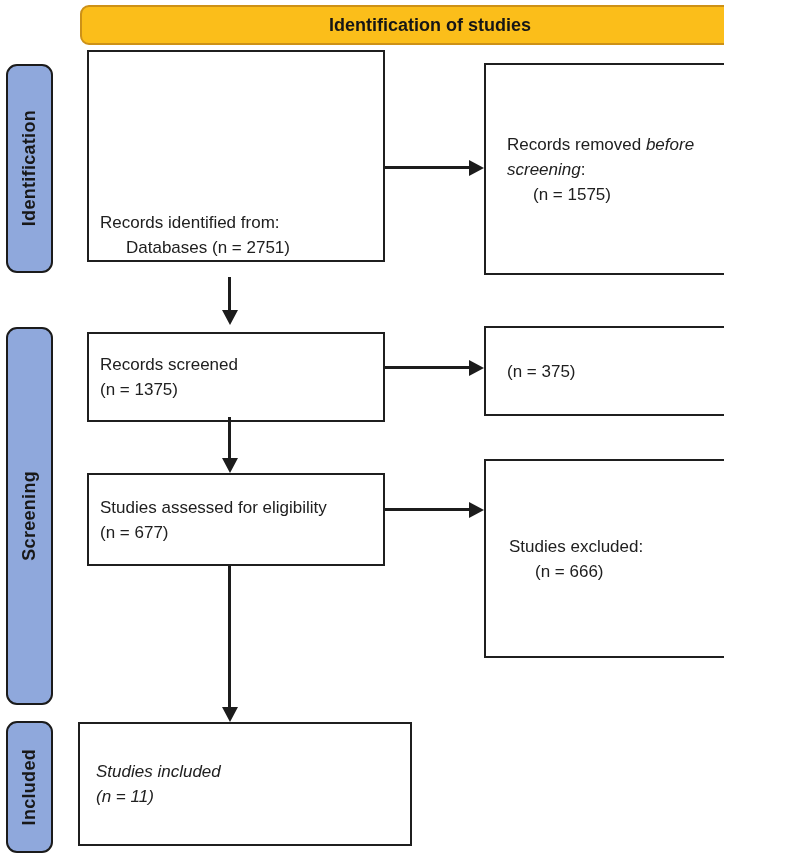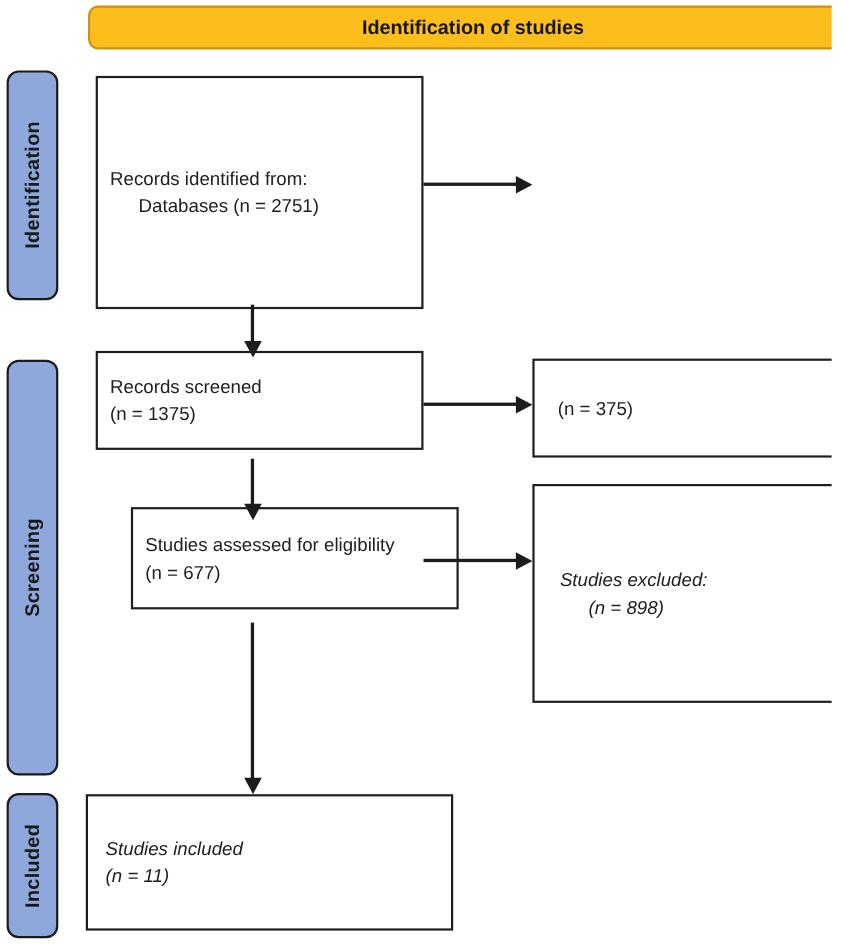--- a/index.html
+++ b/index.html
@@ -14,21 +14,20 @@
   }
   html, body { margin: 0; padding: 0; background: #ffffff; }
   .canvas {
     position: relative;
     width: 724px;
     height: 858px;
     background: #ffffff;
     font-family: "Liberation Sans", sans-serif;
     color: var(--text);
     overflow: hidden;
-    padding-left: 32px;
   }
   .banner {
     position: absolute;
     left: 80px; top: 5px; width: 700px; height: 40px;
     box-sizing: border-box;
     background: var(--banner-bg);
     border: 2px solid var(--banner-border);
     border-radius: 9px;
     display: flex; align-items: center; justify-content: center;
     font-size: 18px; font-weight: bold; color: #161616;
@@ -86,52 +85,58 @@
   <div class="stage" style="top:64px; height:209px;">
     <span class="stage-text">Identification</span>
   </div>
   <div class="stage" style="top:327px; height:378px;">
     <span class="stage-text">Screening</span>
   </div>
   <div class="stage" style="top:721px; height:132px;">
     <span class="stage-text">Included</span>
   </div>
 
-  <div class="fbox" style="left:87px; top:69px; width:298px; height:212px; padding-left:11px;">
+  <div class="fbox" style="left:87px; top:50px; width:298px; height:212px; padding-left:11px;align-items:flex-end;">
     <div class="btext">
       <div class="line">Records identified from:</div>
       <div class="line indent">Databases (n = 2751)</div>
     </div>
   </div>
 
+  <div class="fbox" style="left:484px; top:63px; width:297px; height:212px; padding-left:21px;">
+    <div class="btext" style="width:235px;">
+      <div class="line"><span>Records removed </span><i>before screening</i><span>:</span></div>
+      <div class="line indent">(n = 1575)</div>
+    </div>
+  </div>
 
-  <div class="fbox" style="left:87px; top:319px; width:298px; height:90px; padding-left:11px;">
+  <div class="fbox" style="left:87px; top:332px; width:298px; height:90px; padding-left:11px;">
     <div class="btext">
       <div class="line">Records screened</div>
       <div class="line">(n = 1375)</div>
     </div>
   </div>
 
   <div class="fbox" style="left:484px; top:326px; width:297px; height:90px; padding-left:21px;">
     <div class="btext">
       <div class="line">(n = 375)</div>
     </div>
   </div>
 
-  <div class="fbox" style="left:87px; top:461px; width:298px; height:93px; padding-left:11px;margin-left:32px;">
+  <div class="fbox" style="left:87px; top:473px; width:298px; height:93px; padding-left:11px;">
     <div class="btext">
       <div class="line">Studies assessed for eligibility</div>
       <div class="line">(n = 677)</div>
     </div>
   </div>
 
-  <div class="fbox" style="left:484px; top:440px; width:297px; height:199px; padding-left:23px;font-style:italic;">
+  <div class="fbox" style="left:484px; top:459px; width:297px; height:199px; padding-left:23px;">
     <div class="btext">
       <div class="line">Studies excluded:</div>
-      <div class="line indent">(n = 898)</div>
+      <div class="line indent">(n = 666)</div>
     </div>
   </div>
 
   <div class="fbox" style="left:78px; top:722px; width:334px; height:124px; padding-left:16px;font-style:italic;">
     <div class="btext">
       <div class="line">Studies included</div>
       <div class="line">(n = 11)</div>
     </div>
   </div>
 

